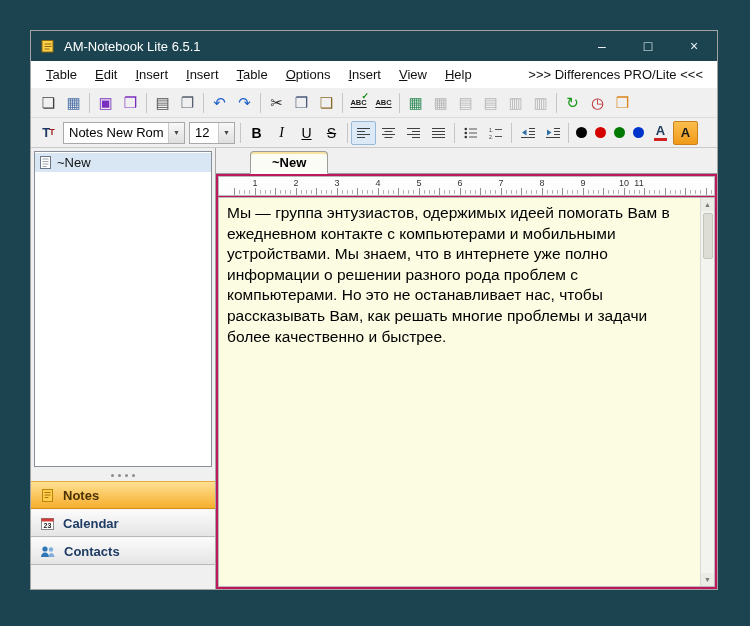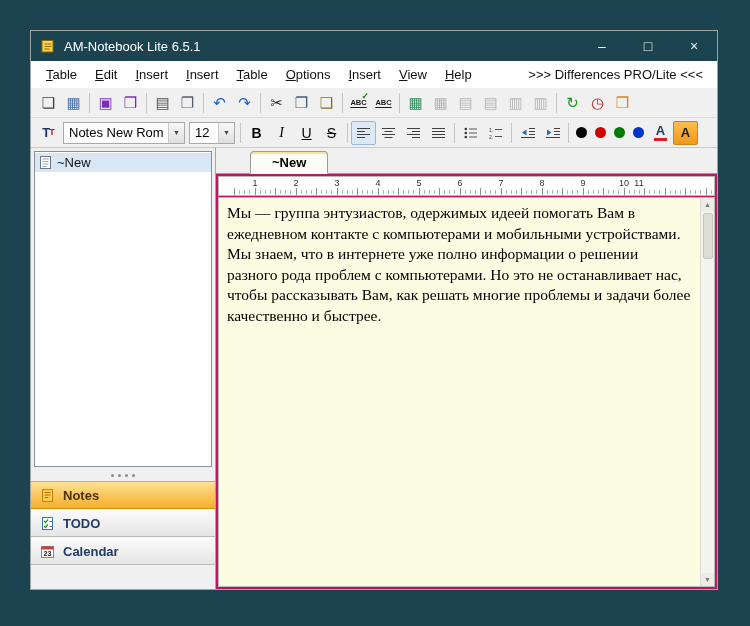--- a/index.html
+++ b/index.html
@@ -93,21 +93,21 @@
   .ruler { flex:0 0 20px; margin:2px 2px 1px 2px; background:#FDFDFD; border:1px solid #B9B9B9; position:relative;
            background-image:
              repeating-linear-gradient(90deg,#8F8F8F 0 1px,transparent 1px 20.5px),
              repeating-linear-gradient(90deg,#B3B3B3 0 1px,transparent 1px 5.125px);
            background-size:100% 7px,100% 4px;
            background-position:15px 11px,15px 13px;
            background-repeat:no-repeat,no-repeat; }
   .rnum { position:absolute; top:1px; transform:translateX(-50%); font-size:9px; color:#333; }
 
   .notewrap { flex:1; margin:0 2px 2px 2px; border:1px solid #B9B9B9; background:#FCFCE2; display:flex; min-height:0; }
-  .note-text { flex:1; padding:5px 8px; font-family:Liberation Serif, serif; font-size:15.5px;
+  .note-text { flex:1; padding:5px 8px; font-family:Liberation Sans, sans-serif; font-size:15.5px;
                line-height:1.33; color:#000; overflow:hidden; }
   .vscroll { flex:0 0 14px; background:#F3F3EF; border-left:1px solid #DADAD2; display:flex;
              flex-direction:column; align-items:center; }
   .varrow { height:13px; width:100%; display:flex; align-items:center; justify-content:center;
             color:#777; background:#ECECE6; }
   .varrow::after { font-size:7px; }
   .varrow.up::after { content:"▲"; }
   .varrow.down::after { content:"▼"; }
   .vthumb { width:10px; height:46px; background:#DDDDD5; border:1px solid #C4C4BA; border-radius:2px; margin-top:2px; }
   .vspace { flex:1; }
@@ -325,34 +325,34 @@
 
         <div class="nav-item active">
           <svg width="15" height="15" viewBox="0 0 15 15">
               <rect x="2.5" y="1.5" width="10" height="12" fill="#FFCC4D" stroke="#B8860B"></rect>
               <path d="M4.5 4.5h6M4.5 7h6M4.5 9.5h4" stroke="#A87408"></path>
             </svg>
           <span>Notes</span>
         </div>
         <div class="nav-item">
           <svg width="15" height="15" viewBox="0 0 15 15">
-              <rect x="2.5" y="1.5" width="10" height="12" fill="#FFF" stroke="#3A78B0"></rect>
-              <path d="M4 5l1.5 1.5L8 3.5" stroke="#1E9E1E" fill="none" stroke-width="1.3"></path>
-              <path d="M4 10l1.5 1.5L8 8.5" stroke="#1E9E1E" fill="none" stroke-width="1.3"></path>
-              <path d="M9.5 5.5h2.5M9.5 10.5h2.5" stroke="#666"></path>
-            </svg>
-          <span>TODO</span>
-        </div>
-        <div class="nav-item">
-          <svg width="15" height="15" viewBox="0 0 15 15">
               <rect x="1.5" y="2.5" width="12" height="11" fill="#FFF" stroke="#888"></rect>
               <rect x="1.5" y="2.5" width="12" height="3" fill="#D03A3A"></rect>
               <text x="7.5" y="12" text-anchor="middle" font-size="7" font-weight="bold" fill="#222">23</text>
             </svg>
           <span>Calendar</span>
+        </div>
+        <div class="nav-item">
+          <svg width="16" height="15" viewBox="0 0 16 15">
+              <circle cx="5" cy="5" r="2.6" fill="#2E75B6"></circle>
+              <path d="M1 13c0-3 2-4.5 4-4.5s4 1.5 4 4.5z" fill="#2E75B6"></path>
+              <circle cx="11" cy="5.5" r="2.2" fill="#7FAEDB"></circle>
+              <path d="M8.5 13c.3-2.6 1.6-4 2.8-4 1.4 0 2.9 1.4 3.2 4z" fill="#7FAEDB"></path>
+            </svg>
+          <span>Contacts</span>
         </div>
         <div class="left-filler"></div>
       </div>
 
       <div class="right">
         <div class="tabstrip">
           <span class="tab">
             <span>~New</span>
           </span>
         </div>

